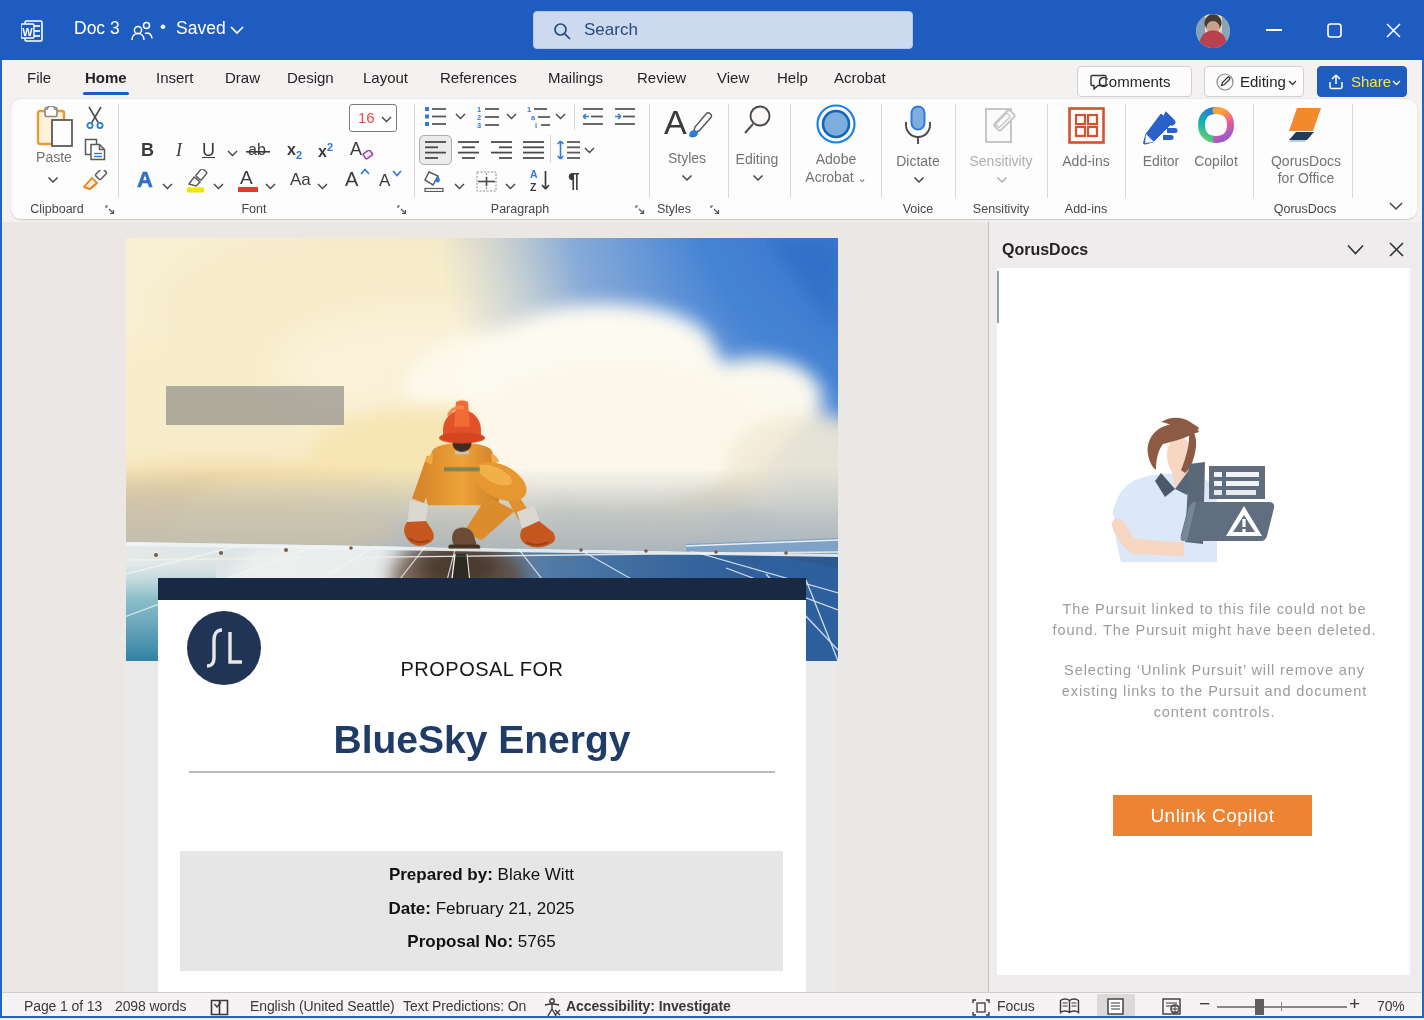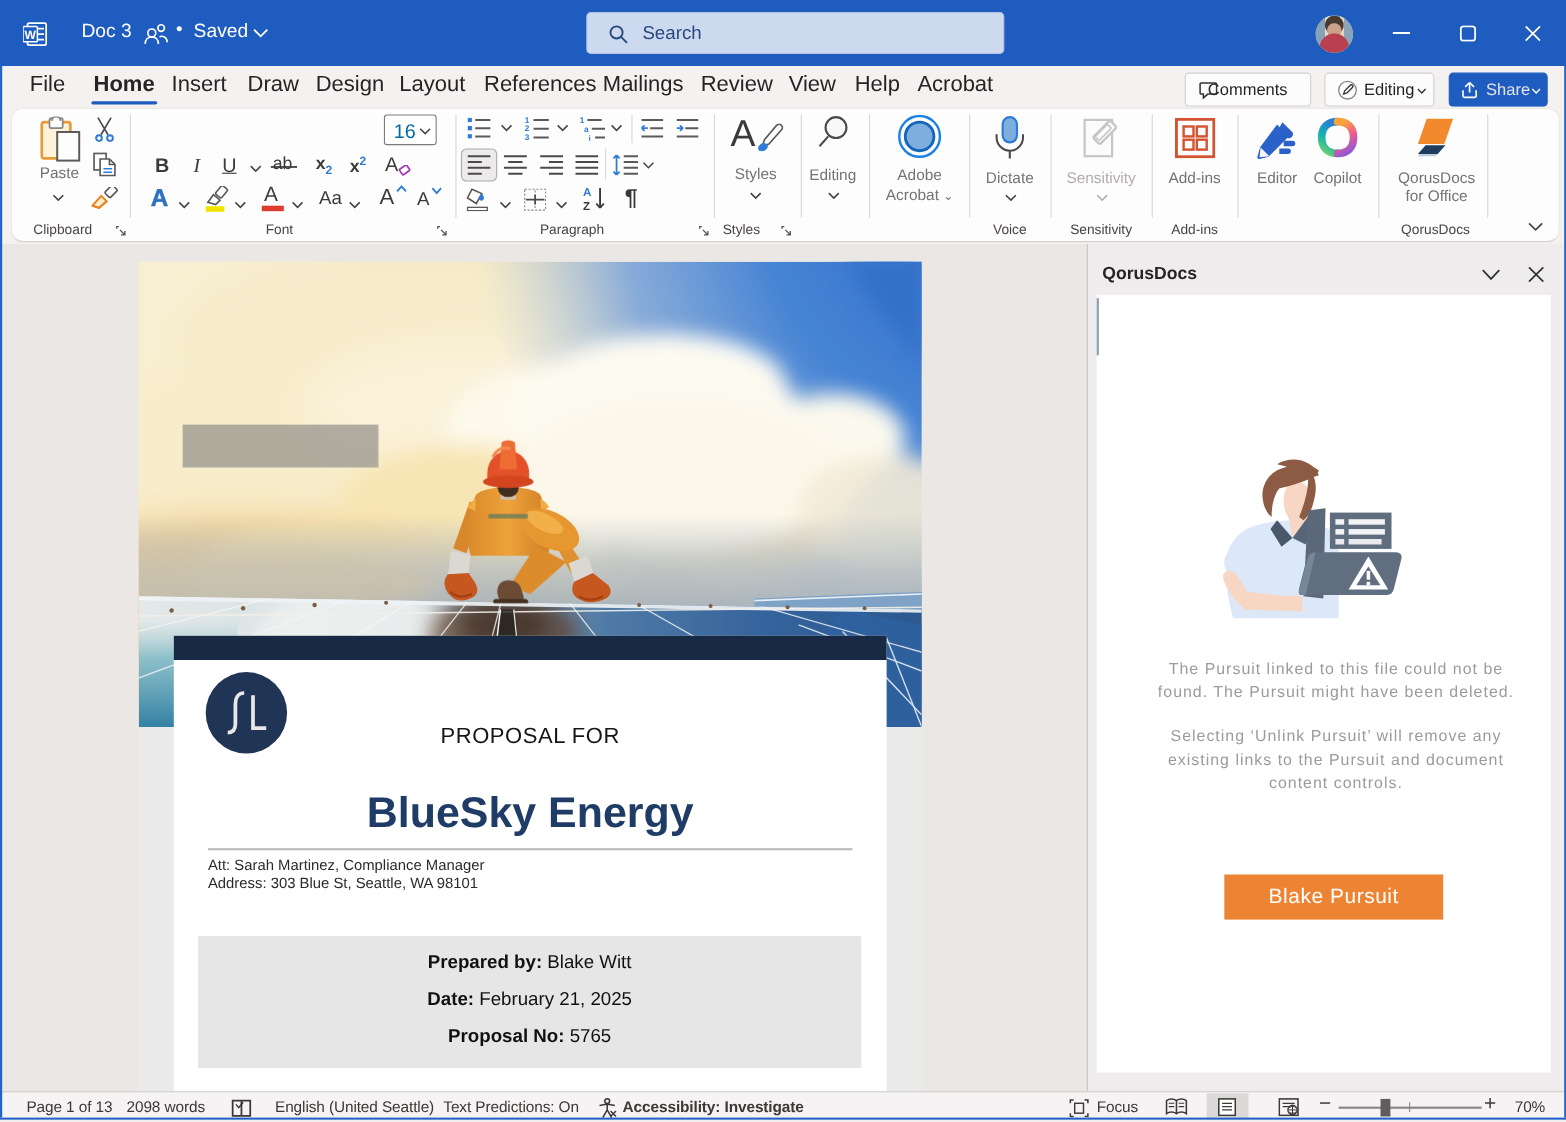--- a/index.html
+++ b/index.html
@@ -12,21 +12,21 @@
 #titlebar { position:absolute; left:0; top:0; width:1424px; height:60px; background:#1f5cc0; }
 #titlebar .doc { position:absolute; left:74px; top:18px; color:#fff; font-size:17.5px; }
 #titlebar .saved { position:absolute; left:176px; top:18px; color:#fff; font-size:17.5px; }
 #search { position:absolute; left:533px; top:11px; width:380px; height:38px;
   background:#ccd9ef; border:1px solid #b5c6e6; border-radius:4px; color:#27497f;
   font-size:17px; line-height:36px; }
 #search .txt { position:absolute; left:50px; top:0; }
 
 
 #tabsrow { position:absolute; left:0; top:60px; width:1424px; height:37px; background:#f5f1f0; }
-.tab { position:absolute; top:0; height:37px; line-height:35px; font-size:20px; color:#242424; }
+.tab { position:absolute; top:0; height:37px; line-height:35px; font-size:15px; color:#242424; }
 .tab.home { font-weight:bold; }
 .tab.home::after { content:""; position:absolute; left:-2px; right:-2px; bottom:2px;
   height:3px; border-radius:2px; background:#1f5cc0; }
 .pillbtn { position:absolute; top:6px; height:31px; border:1px solid #d2cfce; border-radius:4px;
   background:#fdfcfc; font-size:15px; color:#242424; line-height:29px; }
 
 
 #ribbon { position:absolute; left:0; top:97px; width:1424px; height:125px; background:#f5f1f0; }
 #rc { position:absolute; left:0; top:-97px; width:1424px; height:222px; }
 #ribbonw { position:absolute; left:11px; top:2px; width:1406px; height:121px; background:#fdfdfd;
@@ -122,21 +122,21 @@
     <div class="pillbtn" style="left:1204px;width:100px">
       <svg class="abs" style="left:11px;top:6px" width="18" height="18" viewBox="0 0 18 18">
         <circle cx="9" cy="9" r="8" fill="none" stroke="#8a8886" stroke-width="1.2"></circle>
         <path d="M5.5 12.5 l1-3 l5-5 a1.2 1.2 0 0 1 2 2 l-5 5 z" fill="none" stroke="#333" stroke-width="1.2"></path>
       </svg>
       <span style="margin-left:35px">Editing</span>
       <svg class="abs" style="left:83px;top:13px" width="9" height="6" viewBox="0 0 9 6">
           <path d="M1 1 l3.5 3.5 L8 1" fill="none" stroke="#333" stroke-width="1.3"></path>
         </svg>
     </div>
-    <div class="pillbtn" style="left:1317px;width:90px;background:#1f5cc0;border-color:#1f5cc0;color:#e5e5e5">
+    <div class="pillbtn" style="left:1317px;width:90px;background:#1f5cc0;border-color:#1f5cc0;color:#fde047">
       <svg class="abs" style="left:10px;top:7px" width="17" height="16" viewBox="0 0 17 16">
         <path d="M8 1 l4 4 M8 1 l-4 4 M8 1 v9" stroke="#fff" stroke-width="1.5" fill="none"></path>
         <path d="M2 8 v5 a1.5 1.5 0 0 0 1.5 1.5 h9 a1.5 1.5 0 0 0 1.5-1.5 v-5" stroke="#fff" stroke-width="1.5" fill="none"></path>
       </svg>
       <span style="margin-left:33px">Share</span>
       <svg class="abs" style="left:74px;top:13px" width="9" height="6" viewBox="0 0 9 6">
           <path d="M1 1 l3.5 3.5 L8 1" fill="none" stroke="#fff" stroke-width="1.3"></path>
         </svg>
     </div>
   </div>
@@ -172,21 +172,21 @@
       <path d="M9 8 l5 5 l-7 6 l-6-2 z" fill="#fcebce" stroke="#e8821d" stroke-width="1.7"></path>
       <path d="M1 17 l6 2 l7-6" fill="none" stroke="#e8821d" stroke-width="1.7"></path>
     </svg>
     <div class="glabel" style="left:-3px">Clipboard</div>
     <svg class="ricon" style="left:105px;top:205px" width="10" height="10" viewBox="0 0 10 10">
           <path d="M3 1 H1 v2 M4 4 l4 4 M8.5 5 v3.5 H5" fill="none" stroke="#555" stroke-width="1.2"></path>
         </svg>
     <div class="gsep" style="left:118px"></div>
 
     <div class="abs" style="left:349px;top:104px;width:48px;height:28px;border:1px solid #7e7c7a;border-radius:3px;background:#fff">
-      <div class="abs" style="left:8px;top:4px;font-size:18px;color:#0369a1">16</div>
+      <div class="abs" style="left:8px;top:4px;font-size:15px;color:#ef4444">16</div>
       <svg class="abs" style="left:31px;top:11px" width="11" height="7" viewBox="0 0 11 7">
             <path d="M1 1 l4.5 4.5 L10 1" fill="none" stroke="#444" stroke-width="1.4"></path>
           </svg>
     </div>
     <div class="abs" style="left:141px;top:140px;font-size:18px;font-weight:bold;color:#3b3a39">B</div>
     <div class="abs" style="left:176px;top:140px;font-size:18px;font-style:italic;color:#3b3a39;font-family:'Liberation Serif',serif">I</div>
     <div class="abs" style="left:202px;top:140px;font-size:18px;text-decoration:underline;color:#3b3a39">U</div>
     <svg class="ricon" style="left:227px;top:150px" width="11" height="7" viewBox="0 0 11 7">
           <path d="M1 1 l4.5 4.5 L10 1" fill="none" stroke="#444" stroke-width="1.4"></path>
         </svg>
@@ -614,21 +614,20 @@
       <div id="card">
         <div id="navybar"></div>
         <svg class="abs" style="left:28px;top:32px" width="76" height="76" viewBox="0 0 76 76">
           <circle cx="38" cy="38" r="37" fill="#203455"></circle>
           <path d="M36 20 c-6 0 -8 5 -8 10 l0 18 c0 5 -2 8 -7 8" fill="none" stroke="#e8e8e8" stroke-width="3.4"></path>
           <path d="M44 22 l0 30 l12 0" fill="none" stroke="#e8e8e8" stroke-width="3.4"></path>
         </svg>
         <div class="abs" style="left:0;top:80px;width:648px;text-align:center;font-size:20px;letter-spacing:0.5px;color:#161616">PROPOSAL FOR</div>
         <div class="abs" style="left:0;top:140px;width:648px;text-align:center;font-size:39px;font-weight:bold;color:#1e3c66">BlueSky Energy</div>
         <div class="abs" style="left:31px;top:193px;width:586px;height:2px;background:#bdbdbd"></div>
-        <div class="abs" style="left:31px;top:201px;font-size:13.5px;color:#2b2b2b;line-height:16px">Att: Sarah Martinez, Compliance Manager<br>Address: 303 Blue St, Seattle, WA 98101</div>
         <div class="abs" style="left:22px;top:273px;width:603px;height:120px;background:#e6e6e6"></div>
         <div class="abs" style="left:22px;top:287px;width:603px;text-align:center;font-size:17px;color:#111"><b>Prepared by:</b> Blake Witt</div>
         <div class="abs" style="left:22px;top:321px;width:603px;text-align:center;font-size:17px;color:#111"><b>Date:</b> February 21, 2025</div>
         <div class="abs" style="left:22px;top:354px;width:603px;text-align:center;font-size:17px;color:#111"><b>Proposal No:</b> 5765</div>
       </div>
     </div>
   </div>
   <div id="qpanel">
     <div class="abs" style="left:13px;top:19px;font-size:16px;font-weight:bold;color:#252423">QorusDocs</div>
     <svg class="abs" style="left:358px;top:22px" width="17" height="12" viewBox="0 0 17 12">
@@ -671,21 +670,21 @@
         <path d="M95 86 l-9 39 -4 0 c-2 0 -3 -2 -2 -4 l8 -30 c1 -3 4 -5 7 -5 z" fill="#78869a"></path>
 
         <path d="M143 90 l18 30 -36 0 z" fill="#fff"></path>
         <path d="M143 99 l11 17 -22 0 z" fill="#606e80"></path>
         <rect x="141.4" y="103" width="3.2" height="8" fill="#fff"></rect>
         <rect x="141.4" y="113" width="3.2" height="3" fill="#fff"></rect>
       </svg>
       <div class="abs" style="left:21px;top:331px;width:393px;text-align:center;font-size:14.5px;line-height:21px;color:#9b9b9b;letter-spacing:0.9px">The Pursuit linked to this file could not be<br>found. The Pursuit might have been deleted.</div>
       <div class="abs" style="left:21px;top:392px;width:393px;text-align:center;font-size:14.5px;line-height:21px;color:#9b9b9b;letter-spacing:0.9px">Selecting ‘Unlink Pursuit’ will remove any<br>existing links to the Pursuit and document<br>content controls.</div>
     </div>
-    <div id="qbtn">Blake Pursuit</div>
+    <div id="qbtn">Unlink Copilot</div>
   </div>
   <div id="statusbar">
     <div class="it" style="left:24px">Page 1 of 13</div>
     <div class="it" style="left:115px">2098 words</div>
     <svg class="abs" style="left:210px;top:6px" width="19" height="17" viewBox="0 0 19 17">
       <path d="M1.5 1.5 h16 v14 h-16 z M9.5 1.5 v14" fill="none" stroke="#3b3937" stroke-width="1.6"></path>
       <path d="M4.5 5 l2.5 3 l4-5" fill="none" stroke="#3b3937" stroke-width="1.3"></path>
     </svg>
     <div class="it" style="left:250px">English (United Seattle)</div>
     <div class="it" style="left:403px">Text Predictions: On</div>

